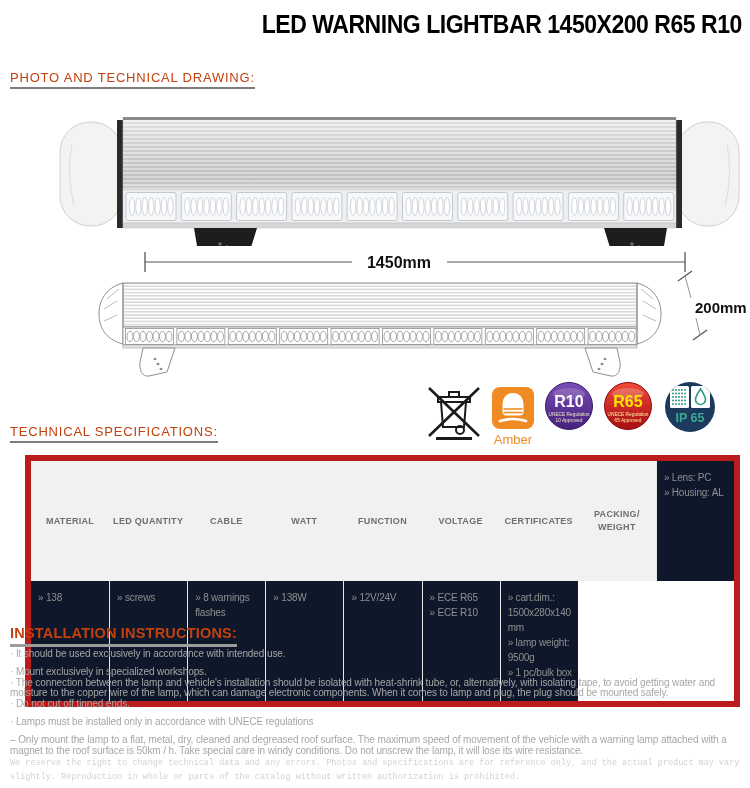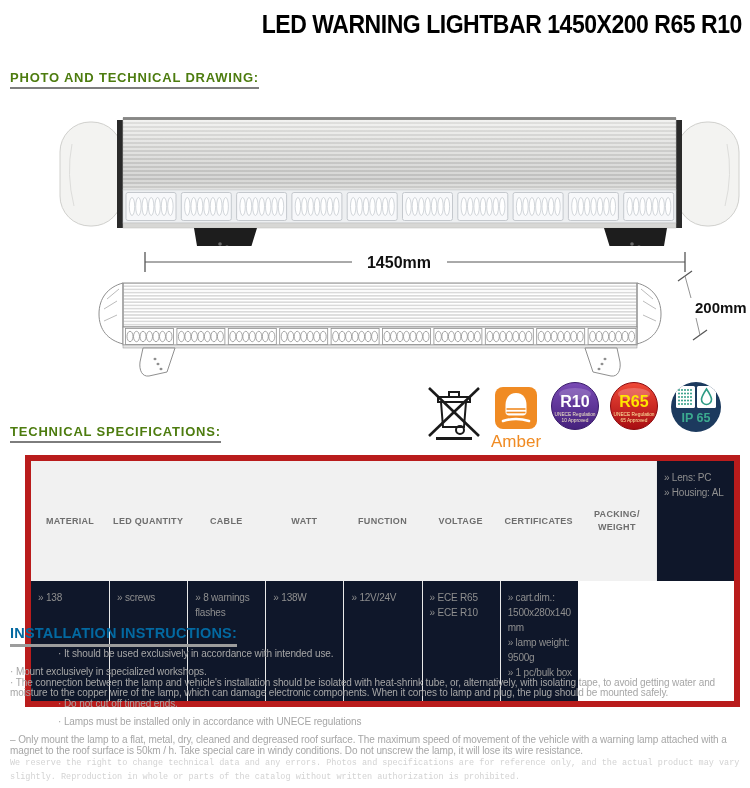--- a/index.html
+++ b/index.html
@@ -8,38 +8,38 @@
     background:#ffffff; font-family:"Liberation Sans", sans-serif;
   }
   
   .page-title {
     position:absolute; top:10px; right:8px; text-align:right;
     font-size:25px; font-weight:bold; color:#000;
     letter-spacing:-0.5px; transform:scaleX(0.92); transform-origin:100% 50%;
     white-space:nowrap;
   }
   .sec-head {
-    display:inline-block; font-size:13px; font-weight:bold; color:#4d7c0f;
+    display:inline-block; font-size:13px; font-weight:normal; color:#c2410c;
     letter-spacing:0.8px; border-bottom:2px solid #7d7d7d; padding-bottom:2px;
     white-space:nowrap;
   }
   .sec-head-wrap { position:absolute; left:10px; }
   #photo-head-wrap { top:68px; }
   #specs-head-wrap { top:422px; }
   .install-head {
-    display:inline-block; font-size:14.5px; font-weight:bold; color:#0369a1;
+    display:inline-block; font-size:14.5px; font-weight:bold; color:#c2410c;
     letter-spacing:0.2px; border-bottom:3px solid #9c9c9c; padding-bottom:3px;
     white-space:nowrap;
   }
   
   #photo-area    { position:absolute; left:52px;  top:104px; }
   #drawing-area  { position:absolute; left:95px;  top:243px; }
   #badge-row { position:absolute; left:426px; top:380px; display:flex; gap:9px; align-items:flex-start; }
   .badge-col { display:flex; flex-direction:column; align-items:center; }
-  .amber-label { font-size:17px; color:#F08B23; margin-top:2px; }
+  .amber-label { font-size:13px; color:#F08B23; margin-top:2px; }
   
   #spec-table {
     position:absolute; left:25px; top:455px; width:715px;
     display:grid; grid-template-columns:repeat(9, 1fr);
     border:6px solid #b91c1c; box-sizing:border-box;
   }
   #spec-table .th {
     background:#f1f1f1; min-height:44px; box-sizing:border-box;
     display:flex; align-items:center; justify-content:center; text-align:center;
     font-size:9px; font-weight:bold; color:#6e6e6e; letter-spacing:0.3px;
@@ -51,21 +51,21 @@
     letter-spacing:-0.2px; line-height:1.5; border-left:1px solid #e9e9e9;
   }
   #spec-table .td:nth-child(10) { border-left:none; }
   
   #install-head-wrap { position:absolute; left:10px; top:624px; }
   #instructions {
     position:absolute; left:10px; top:649px; width:736px;
     font-size:10px; color:#a6a6a6; line-height:10.8px; letter-spacing:-0.1px;
   }
   .instr-line { margin:0 0 0 0; }
-  .instr-line.gap { margin-bottom:7px;margin-left:48px; }
+  .instr-line.gap { margin-bottom:7px; }
   
   #footer-note {
     position:absolute; left:10px; top:757px; width:736px;
     font-family:"Liberation Mono", monospace;
     font-size:8.5px; color:#d3d3d3; line-height:13.5px; letter-spacing:0;
   }
 </style>
 </head>
 <body>
 

